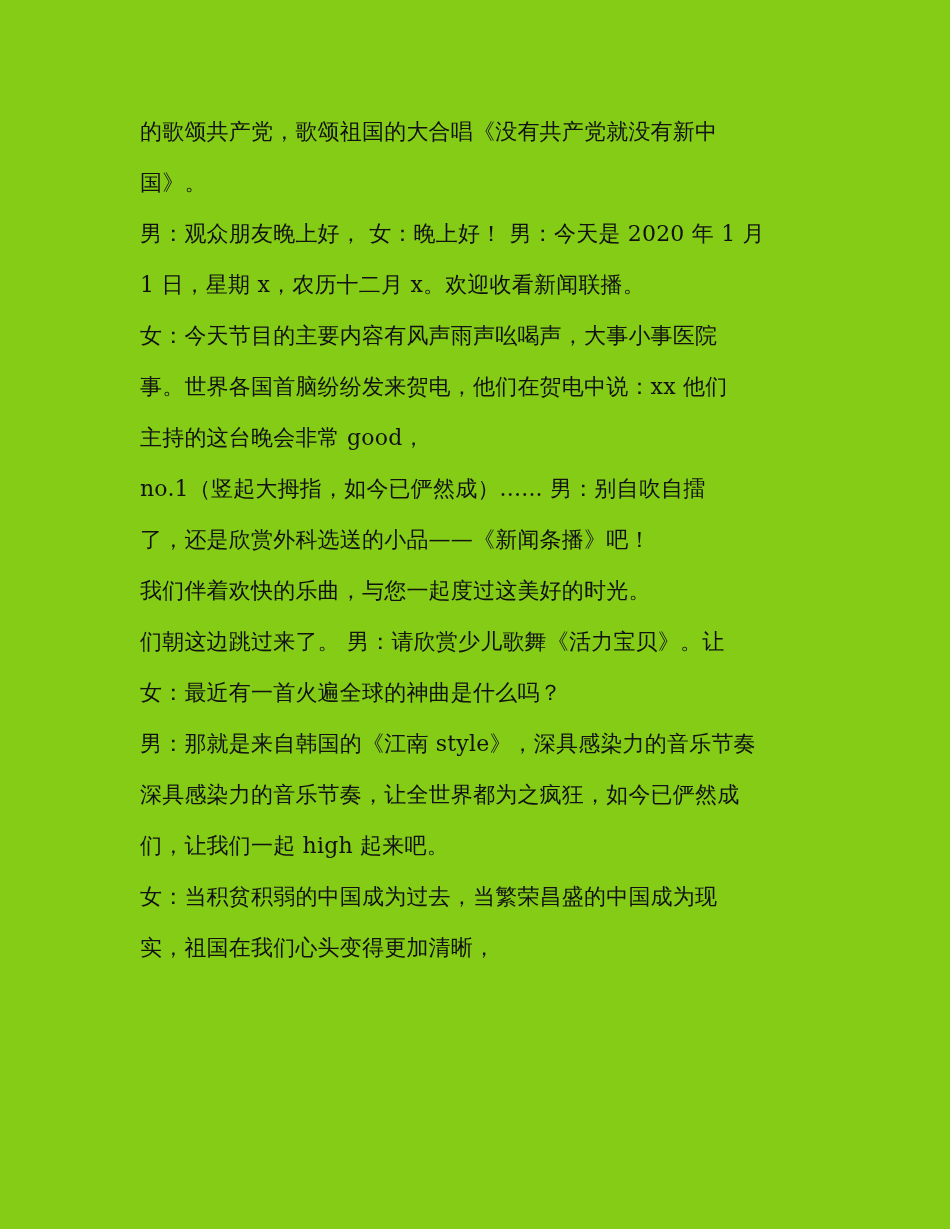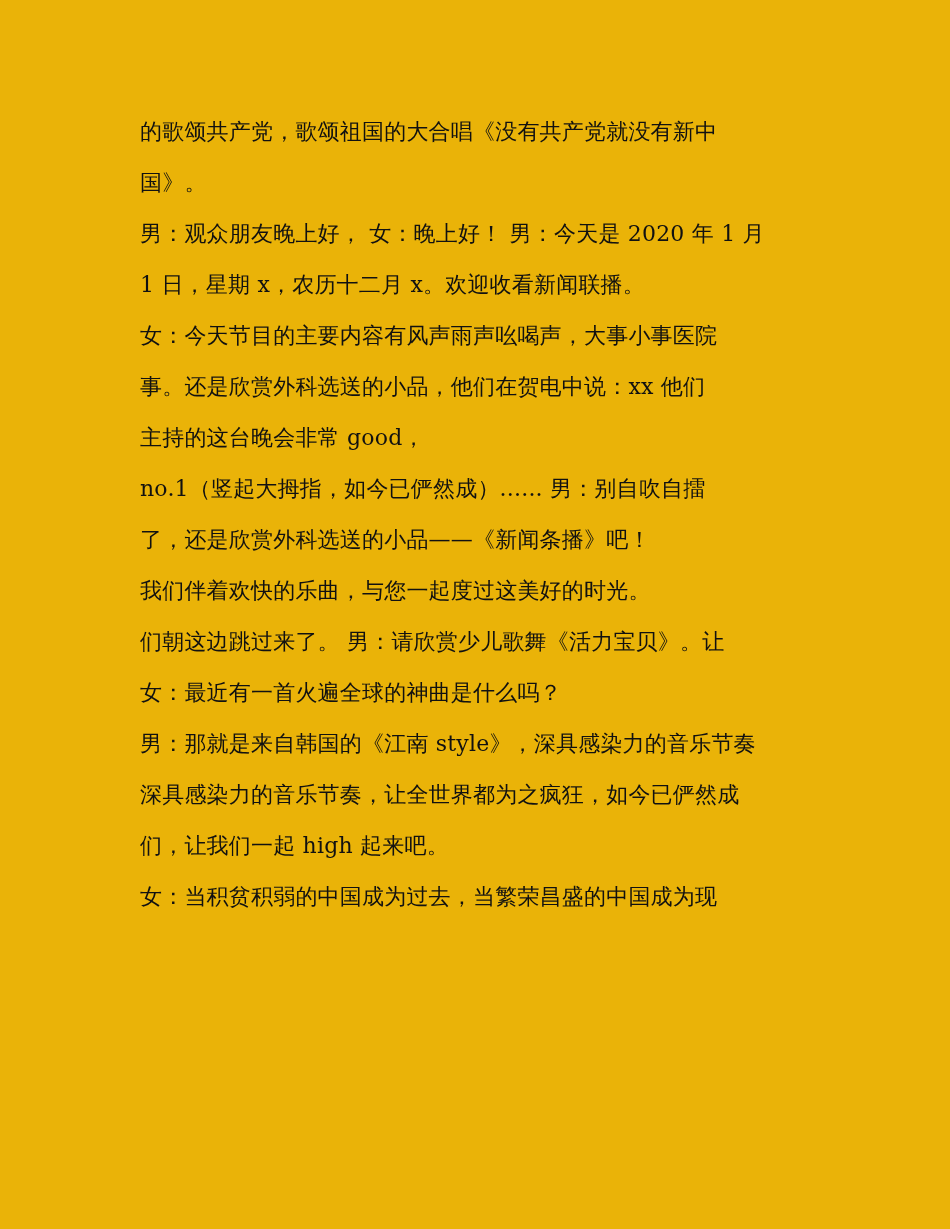--- a/index.html
+++ b/index.html
@@ -12,21 +12,21 @@
       height: 1229px;
       position: relative;
       overflow: hidden;
       font-family: "DejaVu Serif", "Liberation Serif", serif;
       color: #111111;
     }
     .page {
       position: absolute;
       left: 0; top: 0;
       width: 950px; height: 1229px;
-      background: #eab308;
+      background: #84cc16;
     }
     .content {
       position: absolute;
       left: 140px;
       top: 106px;
       width: 690px;
     }
     .line {
       height: 51px;
       line-height: 51px;
@@ -38,25 +38,26 @@
 </head>
 <body>
 
 <div class="page">
   <div class="content">
     <div class="line">的歌颂共产党，歌颂祖国的大合唱《没有共产党就没有新中</div>
     <div class="line">国》。</div>
     <div class="line">男：观众朋友晚上好， 女：晚上好！ 男：今天是 2020 年 1 月</div>
     <div class="line">1 日，星期 x，农历十二月 x。欢迎收看新闻联播。</div>
     <div class="line">女：今天节目的主要内容有风声雨声吆喝声，大事小事医院</div>
-    <div class="line">事。还是欣赏外科选送的小品，他们在贺电中说：xx 他们</div>
+    <div class="line">事。世界各国首脑纷纷发来贺电，他们在贺电中说：xx 他们</div>
     <div class="line">主持的这台晚会非常 good，</div>
     <div class="line">no.1（竖起大拇指，如今已俨然成）...... 男：别自吹自擂</div>
     <div class="line">了，还是欣赏外科选送的小品——《新闻条播》吧！</div>
     <div class="line">我们伴着欢快的乐曲，与您一起度过这美好的时光。</div>
     <div class="line">们朝这边跳过来了。 男：请欣赏少儿歌舞《活力宝贝》。让</div>
     <div class="line">女：最近有一首火遍全球的神曲是什么吗？</div>
     <div class="line">男：那就是来自韩国的《江南 style》，深具感染力的音乐节奏</div>
     <div class="line">深具感染力的音乐节奏，让全世界都为之疯狂，如今已俨然成</div>
     <div class="line">们，让我们一起 high 起来吧。</div>
     <div class="line">女：当积贫积弱的中国成为过去，当繁荣昌盛的中国成为现</div>
+    <div class="line">实，祖国在我们心头变得更加清晰，</div>
   </div>
 </div>
 
 </body></html>

